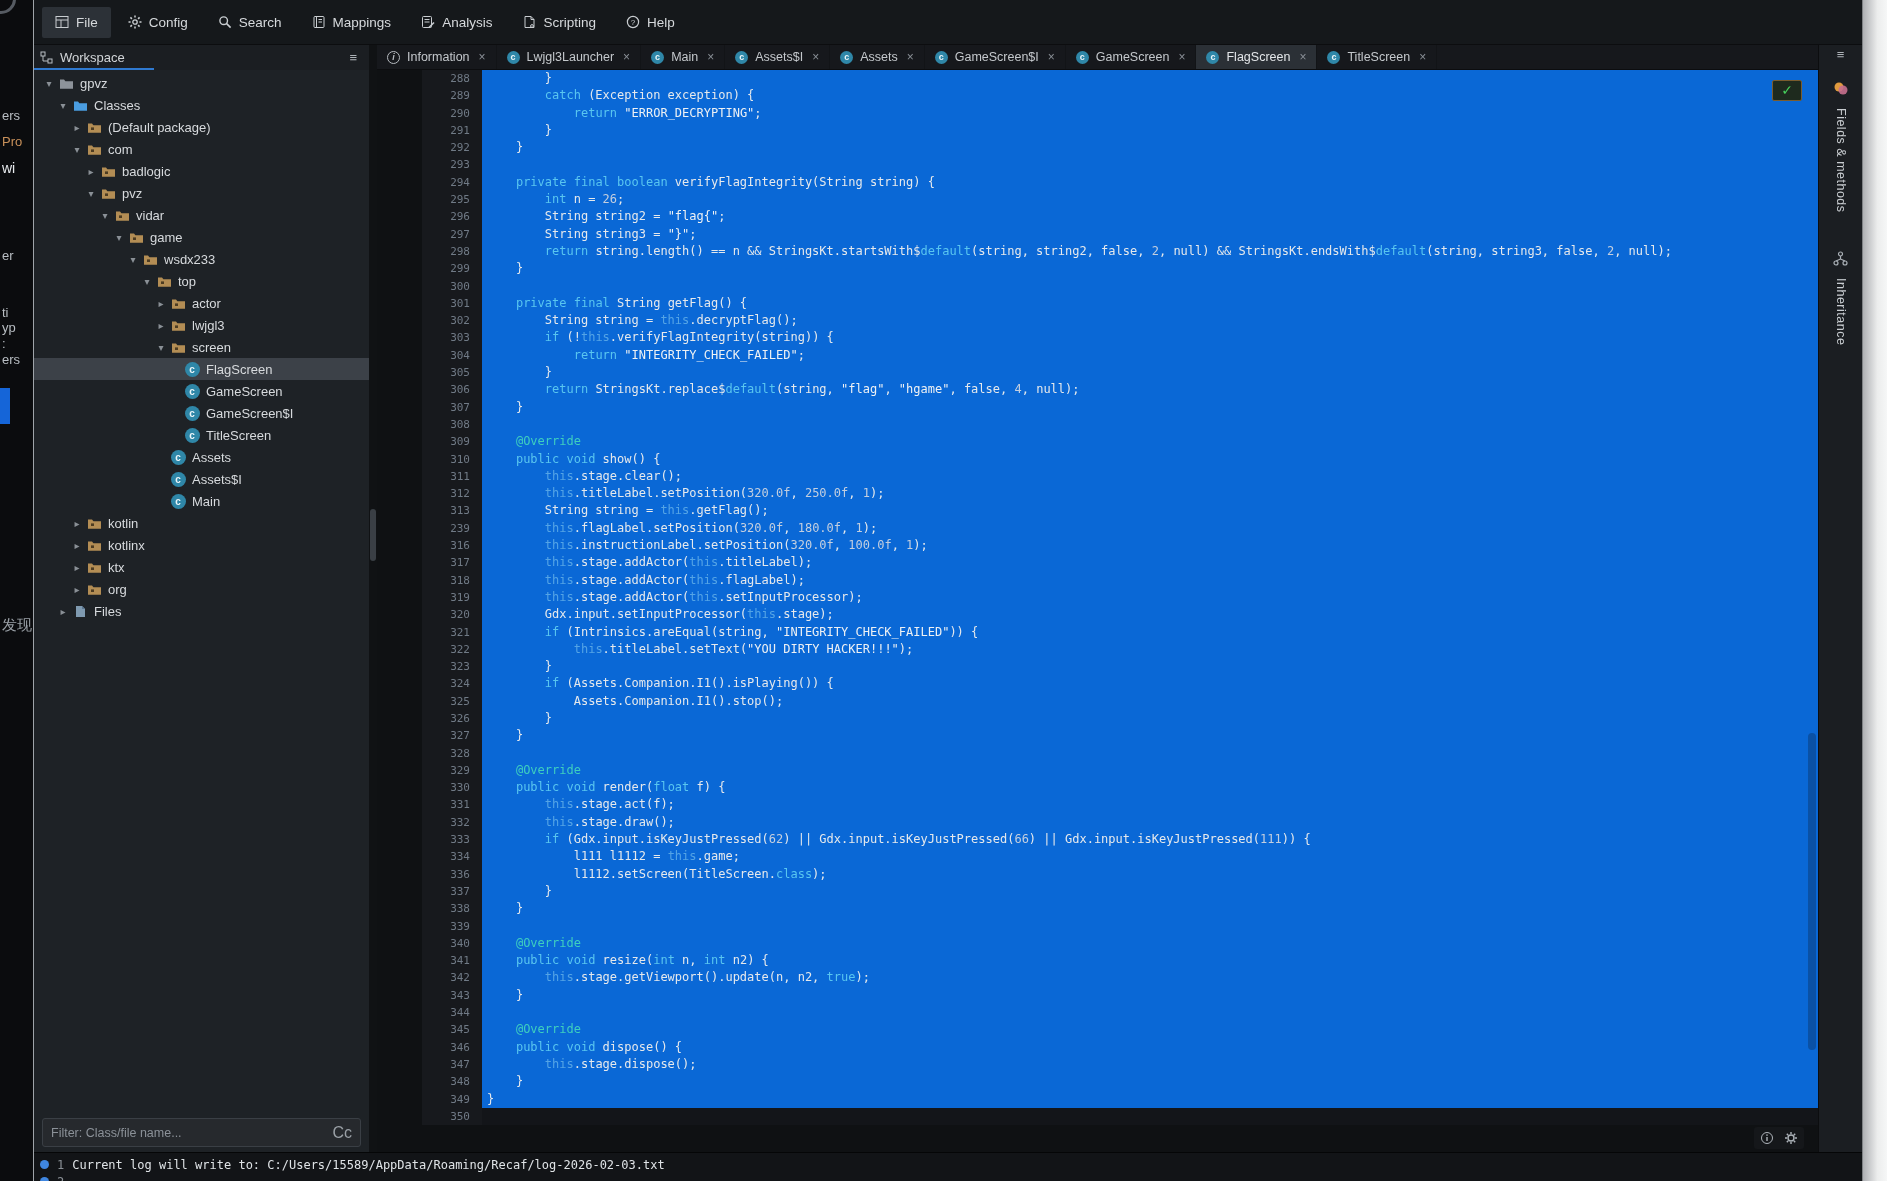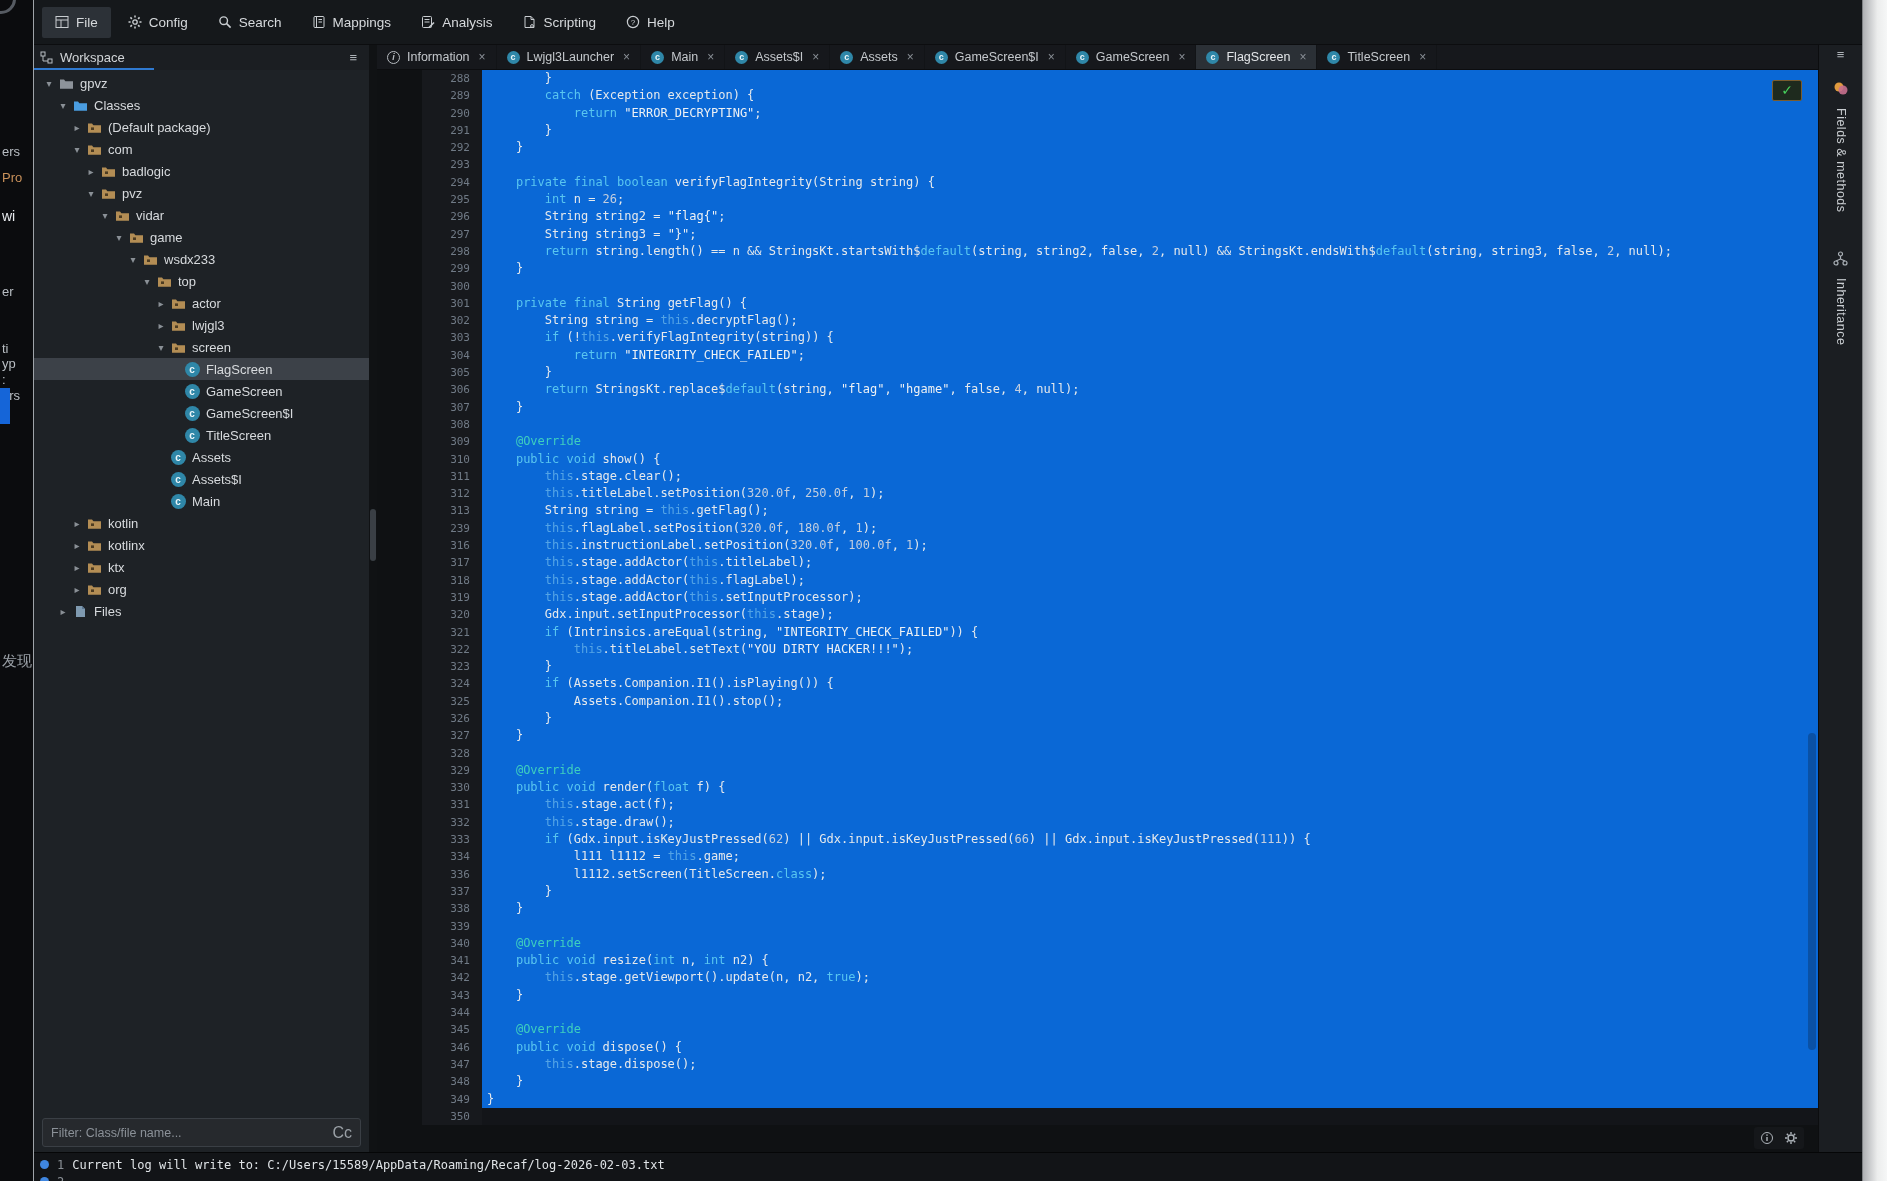--- a/index.html
+++ b/index.html
@@ -3,22 +3,22 @@
 <meta charset="utf-8">
 <style>
   * { margin:0; padding:0; box-sizing:border-box; }
   html,body { width:1887px; height:1181px; overflow:hidden; background:#000; }
   body { font-family:"Liberation Sans", sans-serif; }
   .screen { position:relative; width:1887px; height:1181px; background:#0b0c0e; }
 
   
   .left-strip { position:absolute; left:0; top:0; width:33px; height:1181px; background:#0b0c0e; overflow:hidden; }
   .left-strip .ring { position:absolute; left:-14px; top:-16px; width:30px; height:30px; border:3px solid #565b62; border-radius:50%; }
-  .left-strip span { position:absolute; left:2px; color:#b9bec3; font-size:13px; white-space:nowrap;margin-top:36px; }
-  .ls-f0 { top:108px; } .ls-f1 { top:134px; color:#c9915a !important; } .ls-f2 { top:172px; color:#e8ebee !important; font-size:14px !important; }
+  .left-strip span { position:absolute; left:2px; color:#b9bec3; font-size:13px; white-space:nowrap; }
+  .ls-f0 { top:108px; } .ls-f1 { top:134px; color:#c9915a !important; } .ls-f2 { top:160px; color:#e8ebee !important; font-size:14px !important; }
   .ls-f3 { top:248px; } .ls-f4 { top:305px; } .ls-f5 { top:320px; } .ls-f6 { top:336px; } .ls-f7 { top:352px; }
   .ls-f8 { top:616px; color:#9aa0a6 !important; font-size:15px !important; }
   .left-strip .blueblock { position:absolute; left:0; top:388px; width:10px; height:36px; background:#1565d8; }
   .desk-strip { position:absolute; right:0; top:0; width:25px; height:1181px; background:linear-gradient(90deg,#aeb0b3,#eceded 60%,#f6f7f7); border-left:1px solid #7e8184; }
 
   
   .app { position:absolute; left:33px; top:0; width:1829px; height:1181px; background:#bef264; border-left:1px solid #9fa4a9; display:flex; flex-direction:column; }
 
   
   .menubar { height:45px; background:#15181b; display:flex; align-items:center; padding-left:8px; gap:4px; flex:0 0 auto; border-bottom:1px solid #0c0d0f; }

